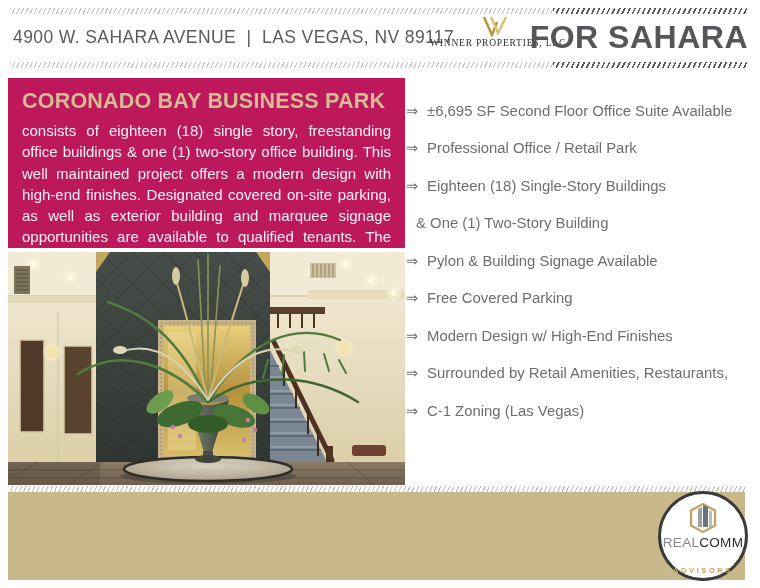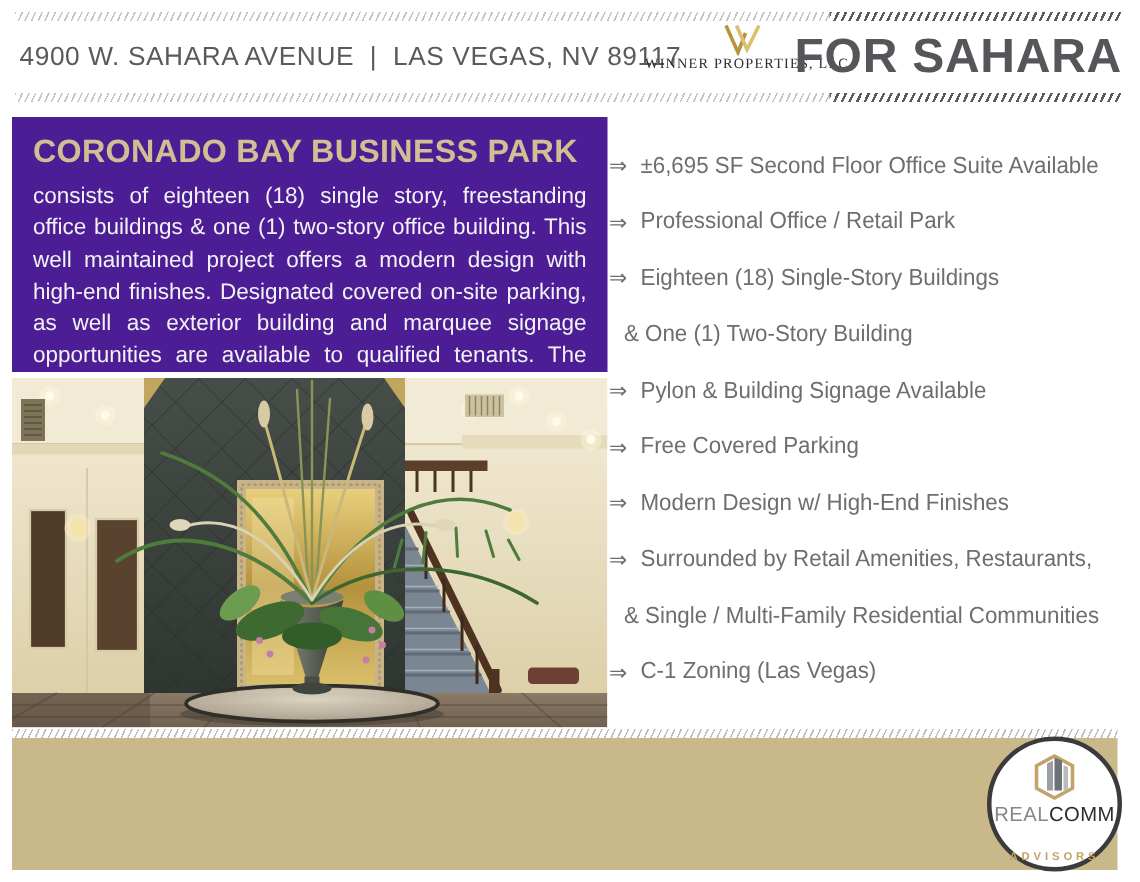--- a/index.html
+++ b/index.html
@@ -15,21 +15,21 @@
   .address{position:absolute;left:13px;top:27px;font-size:17.5px;color:#595a5c;
            letter-spacing:.4px;white-space:pre;}
   .broker{position:absolute;left:430px;top:15px;width:130px;text-align:center;}
   .broker .mark{display:block;margin:0 auto;}
   .broker .bname{display:block;margin-top:1px;font-family:"Liberation Serif",serif;
                  font-size:9.5px;letter-spacing:.8px;color:#2c2c34;white-space:nowrap;}
   .for-lease{position:absolute;right:12px;top:19px;font-size:32px;font-weight:bold;
              color:#54565a;letter-spacing:.5px;white-space:nowrap;}
 
   
-  .info-box{position:absolute;left:8px;top:78px;width:397px;height:170px;background:#4c1d95;
+  .info-box{position:absolute;left:8px;top:78px;width:397px;height:170px;background:#be185d;
             box-sizing:border-box;padding:9px 14px 8px;}
   .info-title{color:#d3be94;font-size:21.5px;font-weight:bold;letter-spacing:.2px;
               margin:2px 0 6px;white-space:nowrap;}
   .info-desc{color:#f2f2f3;font-size:15px;line-height:1.42;text-align:justify;}
 
   
   .photo{position:absolute;left:8px;top:252px;width:397px;height:233px;overflow:hidden;}
 
   
   .features{position:absolute;left:406px;top:92px;width:352px;}
@@ -264,23 +264,20 @@
     <span class="f-text">Free Covered Parking</span>
   </div>
   <div class="f-line">
     <span class="f-arrow">⇒</span>
     <span class="f-text">Modern Design w/ High-End Finishes</span>
   </div>
   <div class="f-line">
     <span class="f-arrow">⇒</span>
     <span class="f-text">Surrounded by Retail Amenities, Restaurants,</span>
   </div>
-  <div class="f-line f-cont">
-    <span class="f-text">&amp; Single / Multi-Family Residential Communities</span>
-  </div>
   <div class="f-line">
     <span class="f-arrow">⇒</span>
     <span class="f-text">C-1 Zoning (Las Vegas)</span>
   </div>
 </div>
 
 <div class="footer-hatch"></div>
 <div class="footer-bar"></div>
 
 <div class="rc-logo">

